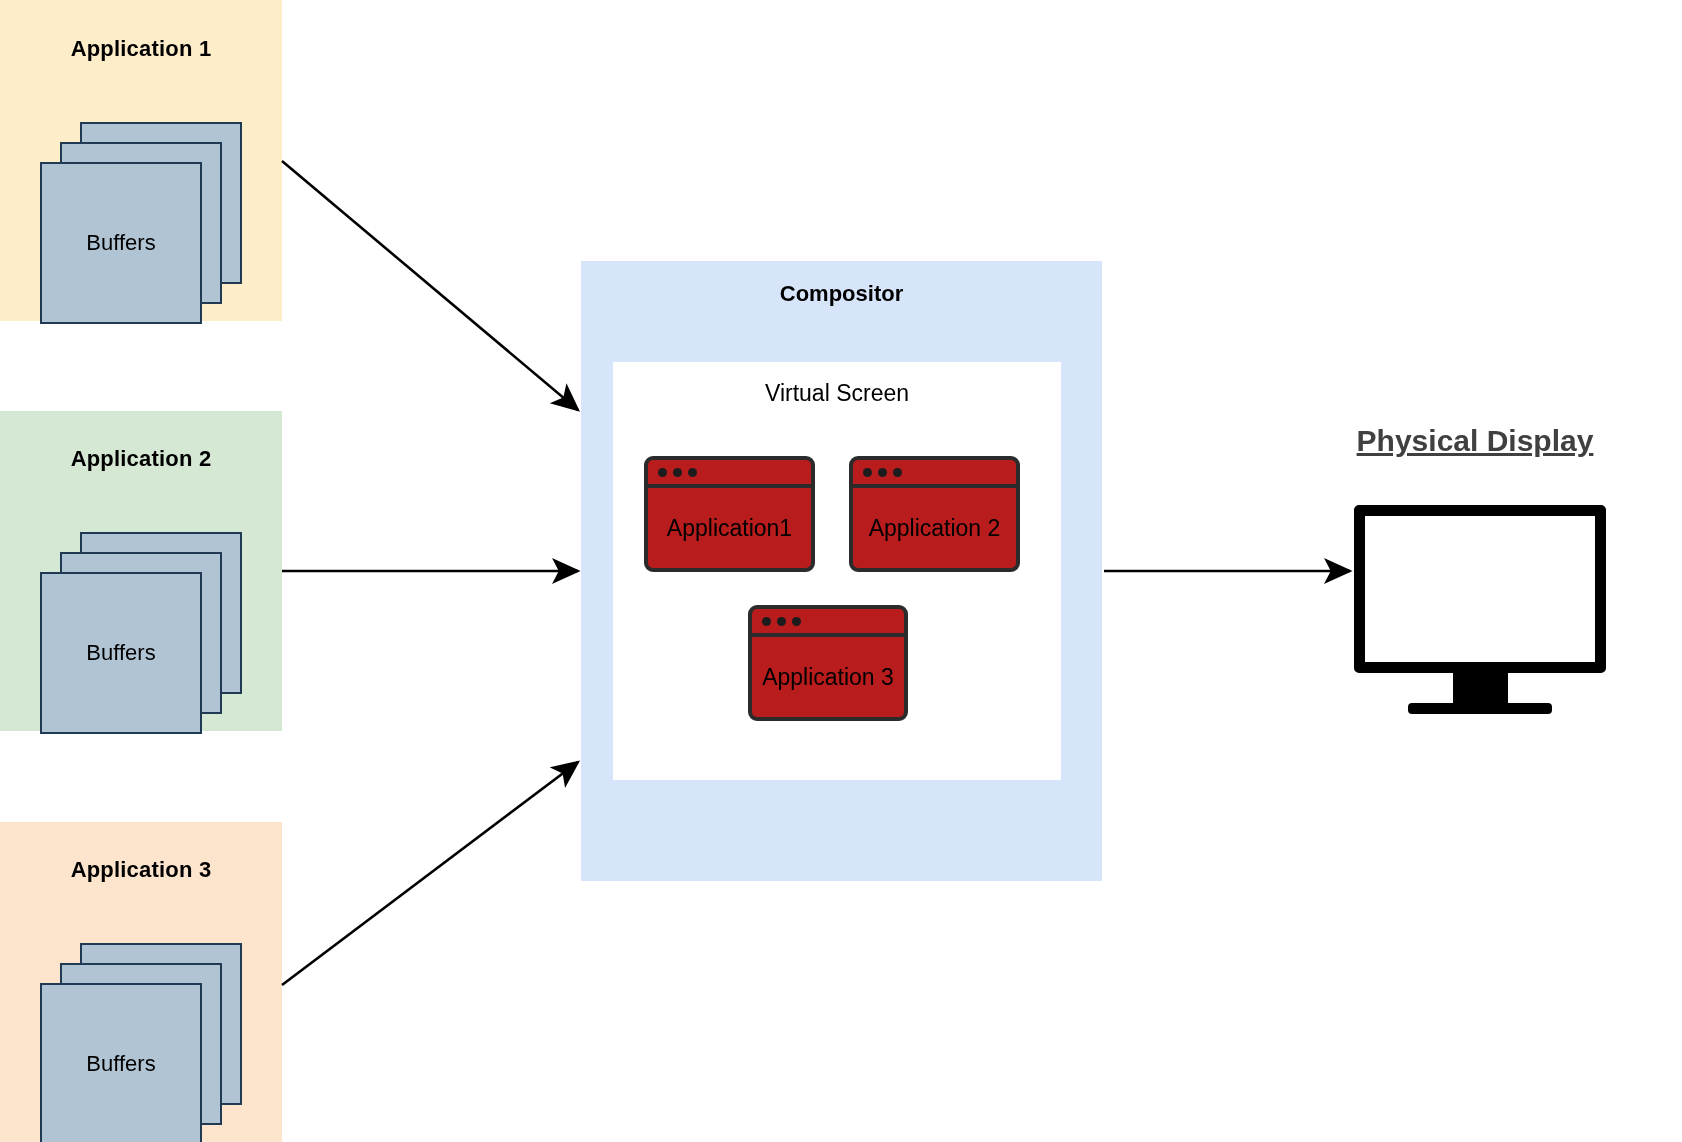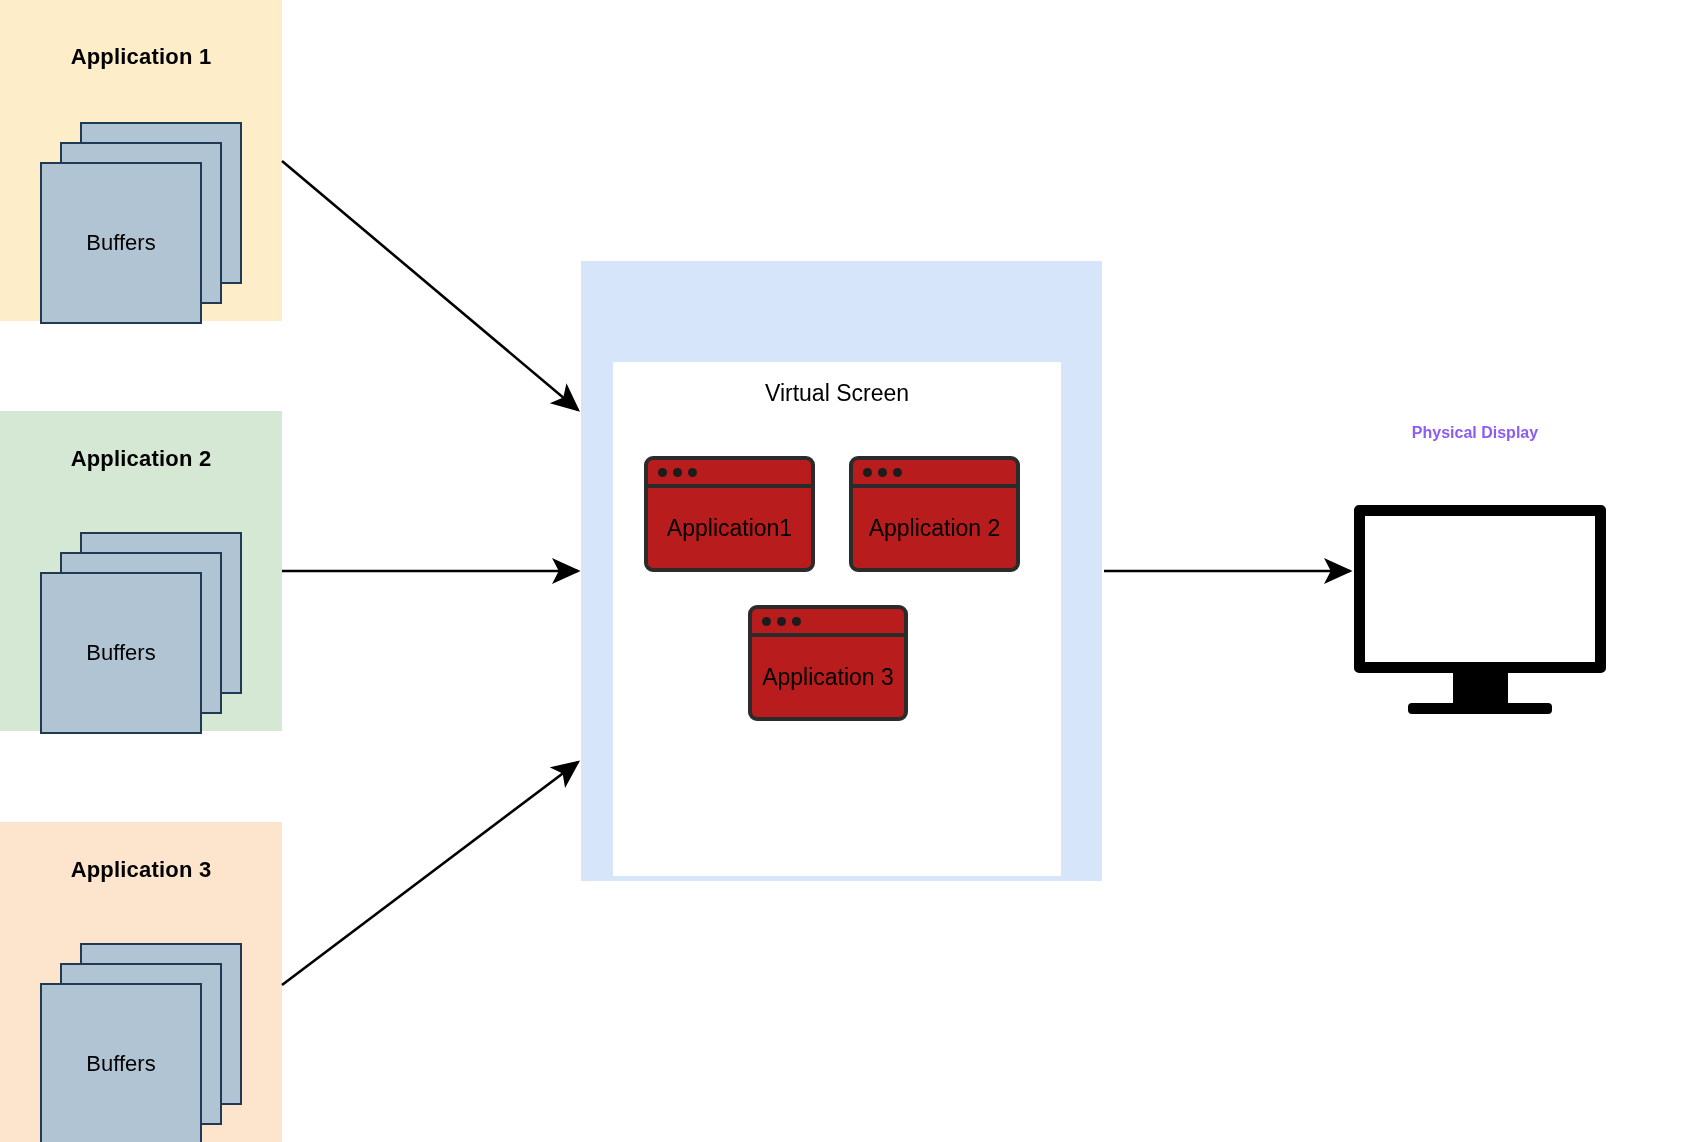--- a/index.html
+++ b/index.html
@@ -35,21 +35,21 @@
   
   #compositor-box{
     position:absolute;left:581px;top:261px;width:521px;height:620px;
     background:#d7e5fa;
   }
   #compositor-title{
     position:absolute;left:0;top:20px;width:100%;text-align:center;
     font-size:22px;font-weight:bold;color:#000;
   }
   #virtual-screen{
-    position:absolute;left:32px;top:101px;width:448px;height:514px;
+    position:absolute;left:32px;top:101px;width:448px;height:418px;
     background:#ffffff;
   }
   #virtual-screen-title{
     position:absolute;left:0;top:18px;width:100%;text-align:center;
     font-size:23px;color:#000;
   }
 
   
   .app-window{
     position:absolute;background:#b91c1c;
@@ -67,37 +67,37 @@
     font-size:23px;color:#000;
   }
 
   
   .arrow-svg{position:absolute;left:0;top:0;width:1682px;height:1142px;
              pointer-events:none;overflow:visible;}
 
   
   #display-title{
     position:absolute;left:1285px;top:424px;width:380px;text-align:center;
-    font-size:16px;font-weight:bold;color:#8b5cf6;
+    font-size:30px;font-weight:bold;color:#404040;text-decoration:underline;
   }
   #monitor{position:absolute;left:1354px;top:505px;width:252px;height:168px;}
   #monitor-frame{
     position:absolute;left:0;top:0;width:252px;height:168px;
     border:11px solid #000;border-radius:5px;background:#fff;box-sizing:border-box;
   }
   #monitor-neck{position:absolute;left:99px;top:168px;width:55px;height:36px;background:#000;}
   #monitor-base{position:absolute;left:54px;top:198px;width:144px;height:11px;background:#000;border-radius:4px;}
 </style>
 </head>
 <body>
 
 <div id="stage">
 
   <div class="app-panel" id="app1-panel" style="left:0px;top:-8px;width:282px;height:329px;background:#fdeec9;">
-    <div class="app-title" style="top:44px;margin-top:8px;">Application 1</div>
+    <div class="app-title" style="top:44px;">Application 1</div>
     <div class="buffer-stack" style="left:40px;top:102px;width:202px;height:202px;">
       <div class="buffer-sheet s3"></div>
       <div class="buffer-sheet s2"></div>
       <div class="buffer-sheet s1"></div>
       <div class="buffer-label">Buffers</div>
     </div>
   </div>
 
   <div class="app-panel" id="app2-panel" style="left:0px;top:411px;width:282px;height:320px;background:#d5e8d4;">
     <div class="app-title" style="top:35px;">Application 2</div>
@@ -113,20 +113,21 @@
     <div class="app-title" style="top:35px;">Application 3</div>
     <div class="buffer-stack" style="left:40px;top:93px;width:202px;height:202px;">
       <div class="buffer-sheet s3"></div>
       <div class="buffer-sheet s2"></div>
       <div class="buffer-sheet s1"></div>
       <div class="buffer-label">Buffers</div>
     </div>
   </div>
 
   <div id="compositor-box">
+    <div id="compositor-title">Compositor</div>
 
     <div id="virtual-screen">
       <div id="virtual-screen-title">Virtual Screen</div>
 
       <div class="app-window" style="left:31px;top:94px;width:171px;height:116px;">
         <div class="win-bar">
           <span class="win-dot"></span>
           <span class="win-dot"></span>
           <span class="win-dot"></span>
         </div>

